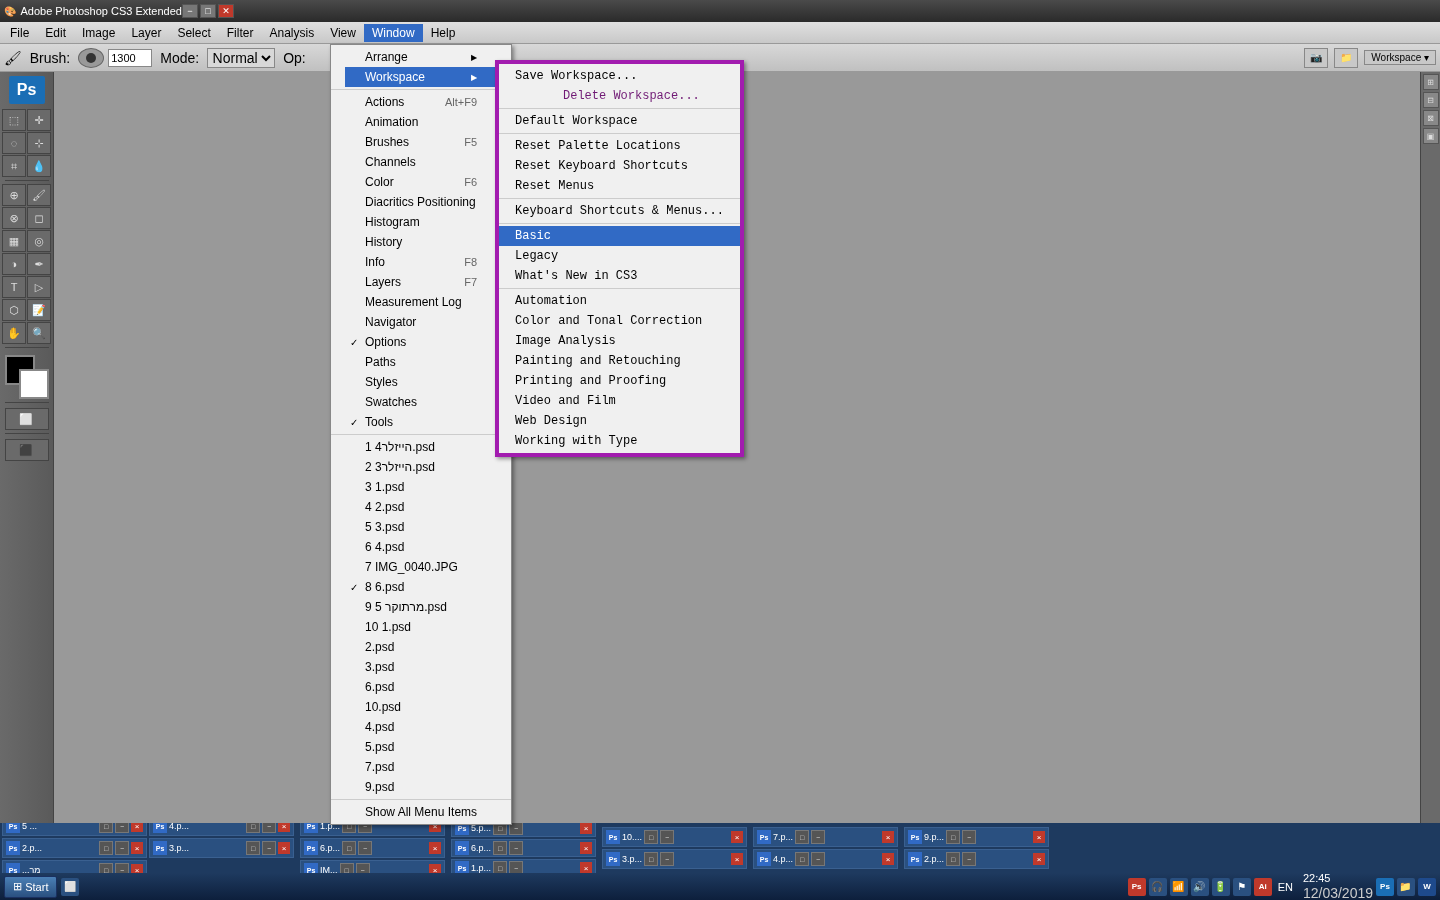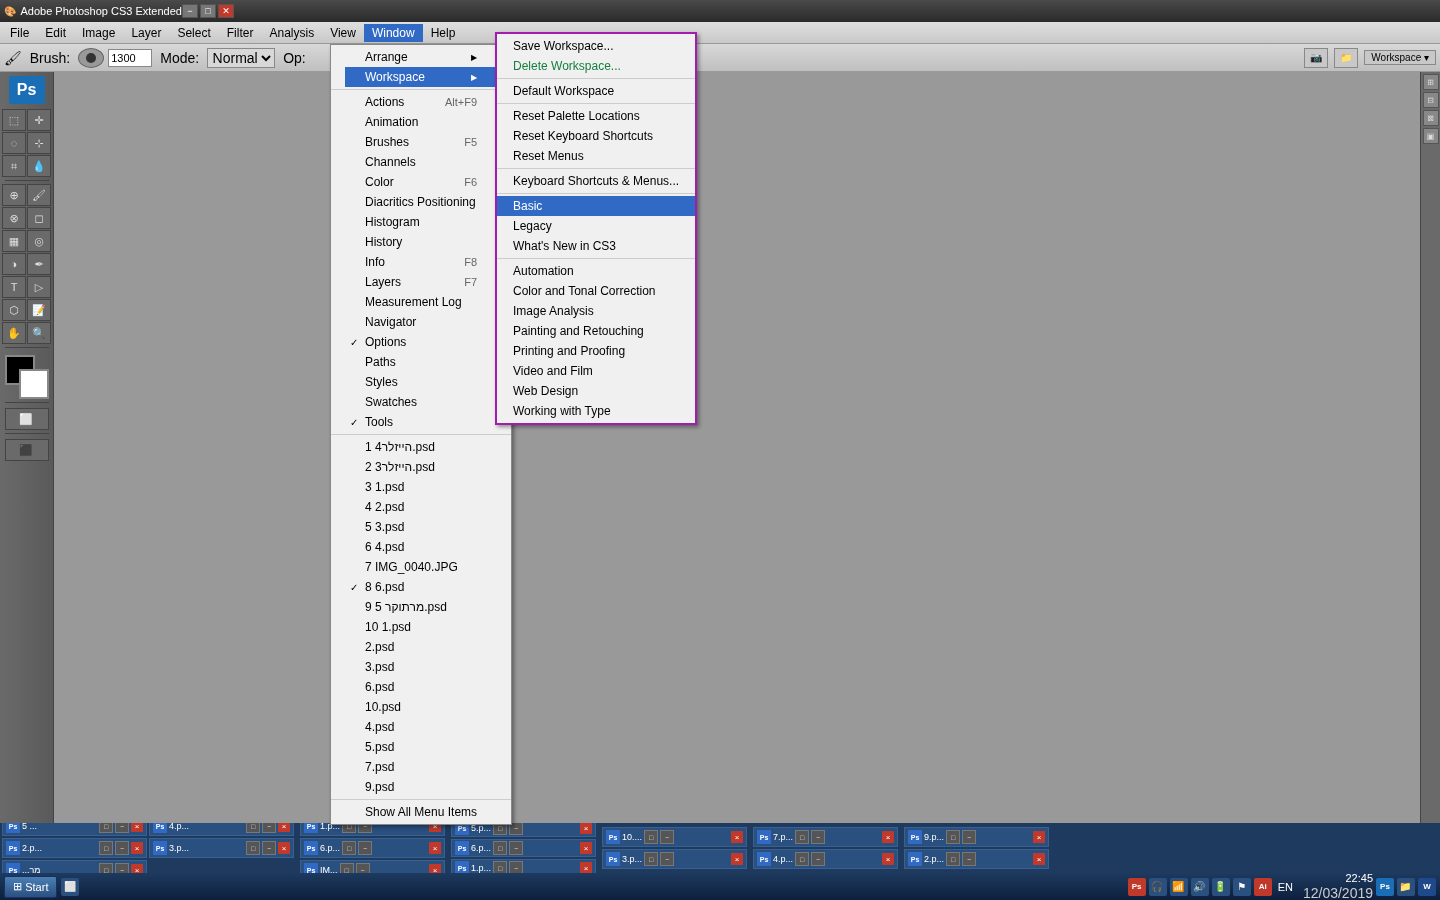--- a/index.html
+++ b/index.html
@@ -351,45 +351,47 @@
     }
     .dropdown-item .check-mark {
       position: absolute;
       left: 5px;
       font-size: 10px;
     }
 
     
     #workspace-submenu {
       position: absolute;
-      top: 32px;
+      top: 60px;
       left: 495px;
       background: #f0f0f0;
-      border: 2px solid #a21caf;
+      border: 4px solid #a21caf;
       box-shadow: 2px 2px 4px rgba(0,0,0,0.4);
       min-width: 200px;
       z-index: 1001;
+      font-family: Liberation Mono, monospace;
     }
     .workspace-item {
       padding: 3px 16px;
       cursor: pointer;
       display: flex;
       align-items: center;
       justify-content: space-between;
       white-space: nowrap;
       font-size: 12px;
       color: #000;
     }
     .workspace-item.highlighted {
       background: #316ac5;
       color: #fff;
     }
     .workspace-item.disabled {
-      color: #15803d;
+      color: #701a75;
       cursor: default;
+      margin-left: 48px;
     }
   </style>
 </head>
 <body>
 
 <div id="title-bar">
   <span style="font-size:10px; margin-right:4px;">🎨</span>
   <span>Adobe Photoshop CS3 Extended</span>
   <div class="win-controls">
     <div class="win-btn minimize">−</div>
@@ -879,21 +881,21 @@
   </div>
   <div class="sys-icons">
     <div class="sys-icon" style="background:#c0392b; color:#fff; font-size:8px; font-weight:bold;">Ps</div>
     <div class="sys-icon">🎧</div>
     <div class="sys-icon">📶</div>
     <div class="sys-icon">🔊</div>
     <div class="sys-icon">🔋</div>
     <div class="sys-icon">⚑</div>
     <div class="sys-icon" style="background:#c0392b; font-size:8px; font-weight:bold;">Ai</div>
     <span style="color:#fff; font-size:11px; padding:0 3px;">EN</span>
-    <div style="display:flex; flex-direction:column; align-items:flex-end; margin-left:4px;">
+    <div style="display:flex; flex-direction:column; margin-left:4px;">
       <span style="color:#fff; font-size:11px; line-height:1.2;">22:45</span>
       <span style="color:#ccc; font-size:14px; line-height:1.2;">12/03/2019</span>
     </div>
 
     <div class="sys-icon" style="background:#1a6eb5; font-size:8px; font-weight:bold;">Ps</div>
     <div class="sys-icon">📁</div>
     <div class="sys-icon" style="background:#1e4a8c; font-size:8px; font-weight:bold;">W</div>
   </div>
 </div>
 

